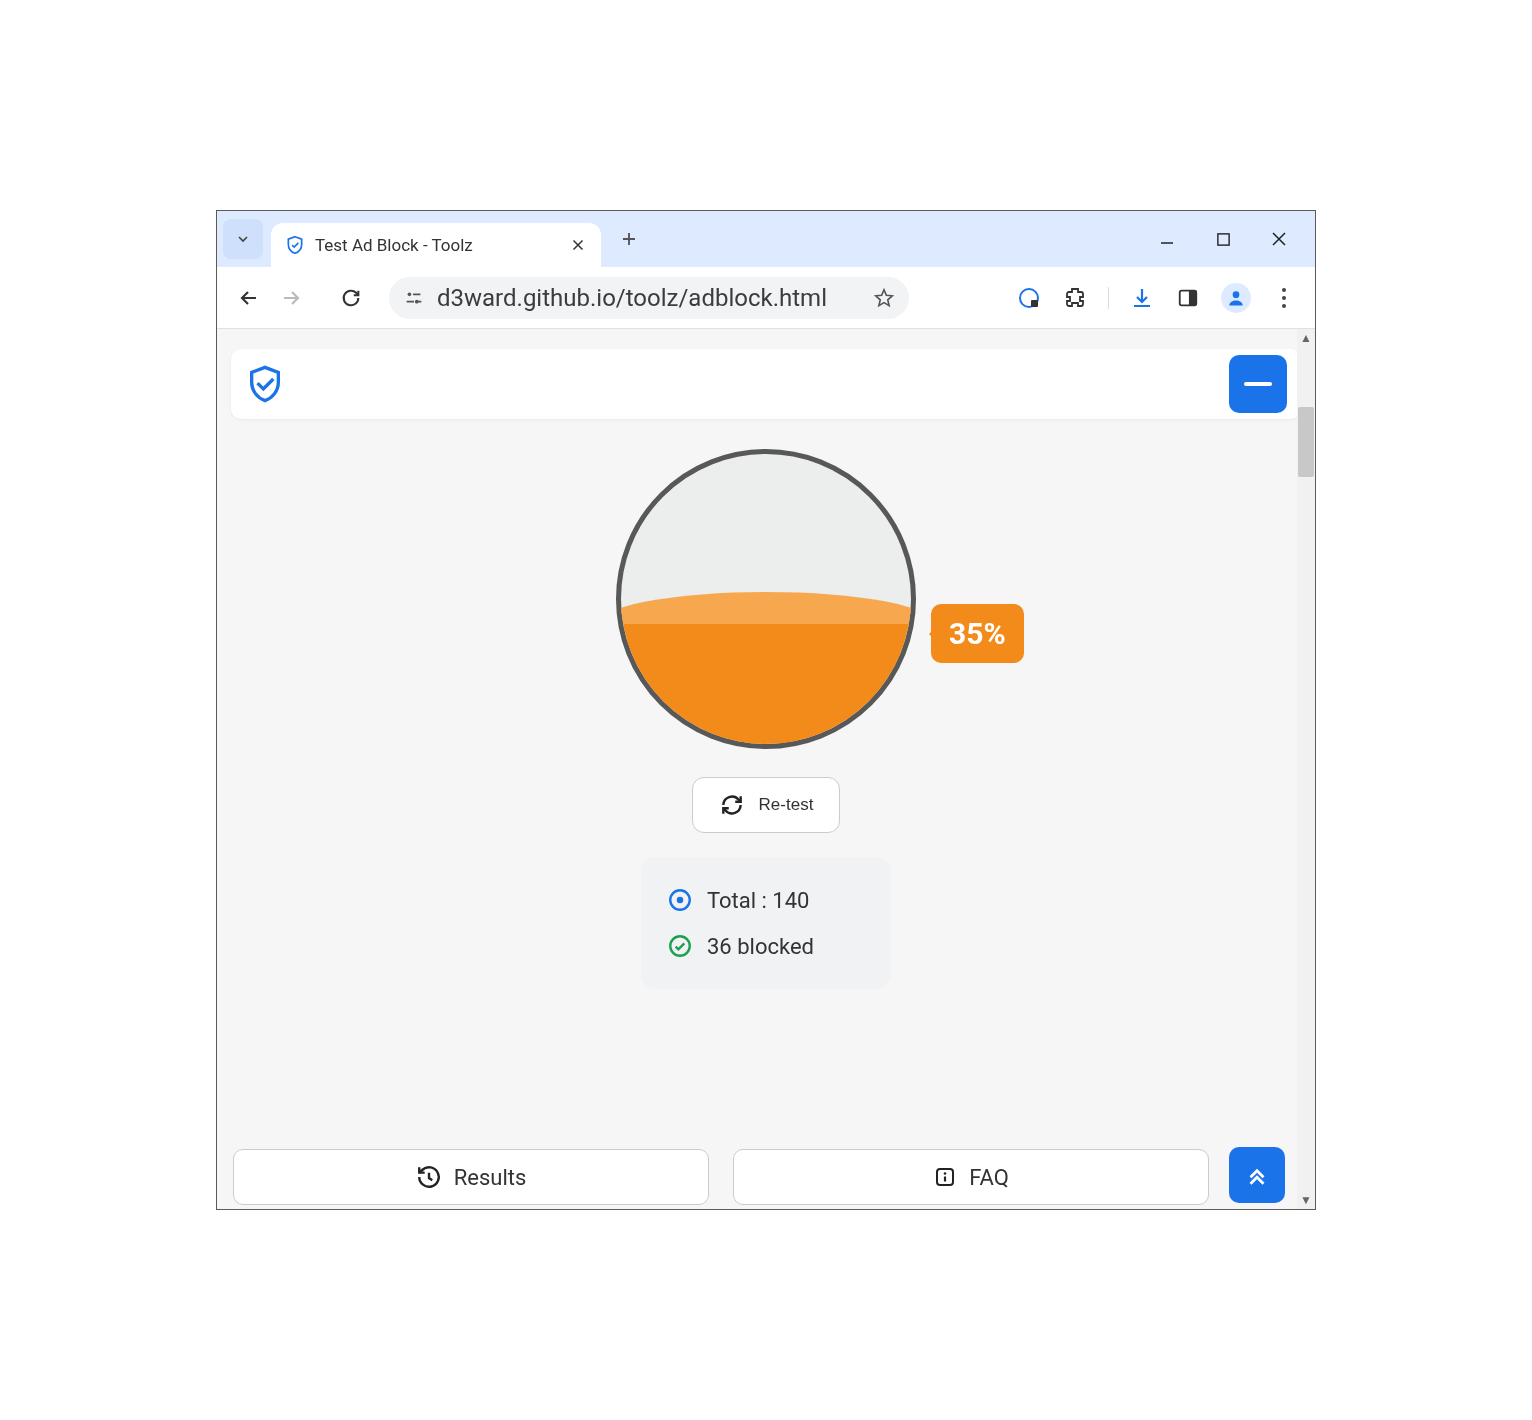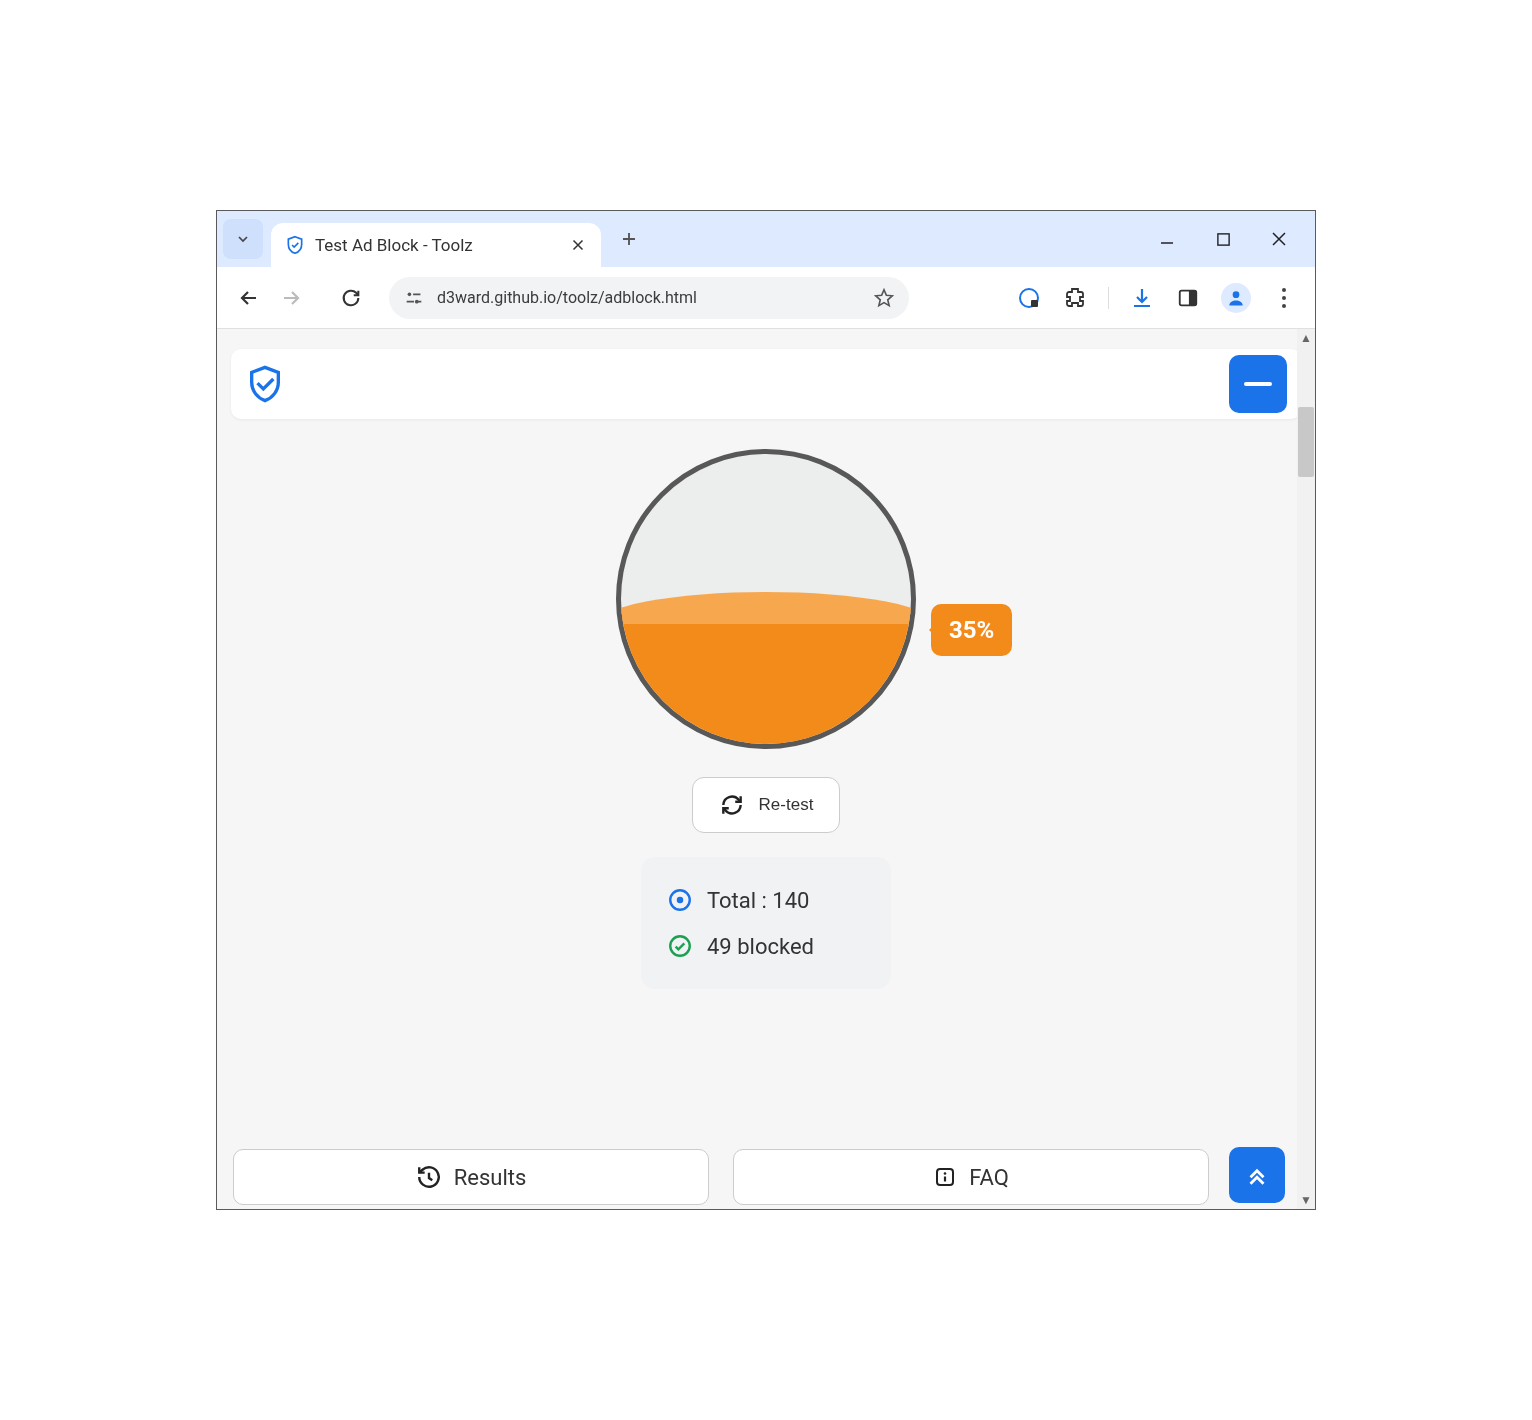--- a/index.html
+++ b/index.html
@@ -73,21 +73,21 @@
     background: #f1f3f4;
     border-radius: 21px;
     display:flex;
     align-items:center;
     padding: 0 14px;
     gap: 12px;
     max-width: 520px;
     margin-left: 10px;
   }
   .omnibox .siteicon { width:22px;height:22px;color:#555; }
-  .omnibox .url { font-size:16px; color:#3c3c3c; flex:1; white-space:nowrap; overflow:hidden; }
+  .omnibox .url { font-size:24px; color:#3c3c3c; flex:1; white-space:nowrap; overflow:hidden; }
   .omnibox .star { width:22px;height:22px;color:#555; }
   .tbicons { display:flex; align-items:center; gap:20px; margin-left:auto; color:#333; }
   .tbicons > * { width:26px; height:26px; display:flex;align-items:center;justify-content:center; }
   .divider { width:1px; height:22px; background:#ddd; }
   .avatar-circle { width:30px;height:30px; border-radius:50%; background:#deeaff; display:flex;align-items:center;justify-content:center;}
   .menu-dots { display:flex; flex-direction:column; gap:4px; }
   .menu-dots i { width:4px;height:4px;border-radius:50%;background:#444;display:block; }
 
   
   .viewport {
@@ -154,21 +154,21 @@
     height:32px;
     background:#f7a84f;
     border-radius:50% 50% 0 0 / 100% 100% 0 0;
   }
   .gauge-badge {
     position:absolute;
     left:315px;
     top:155px;
     background:#f38b1b;
     color:#fff;
-    font-size:24px;
+    font-size:30px;
     font-weight:700;
     padding: 12px 18px;
     border-radius:10px;
   }
   .gauge-badge::before{
     content:"";
     position:absolute;
     left:-10px;top:50%;transform:translateY(-50%);
     border:8px solid transparent;
     border-right-color:#f38b1b;
@@ -391,21 +391,21 @@
               <circle cx="12" cy="12" r="9" fill="none" stroke="currentColor" stroke-width="2.2"></circle>
               <circle cx="12" cy="12" r="3" fill="currentColor"></circle>
             </svg>
           <span>Total : 140</span>
         </div>
         <div class="stat-row">
           <svg class="stat-icon ico-green" viewBox="0 0 24 24">
               <circle cx="12" cy="12" r="9" fill="none" stroke="currentColor" stroke-width="2.2"></circle>
               <path d="M8 12.5l2.5 2.5L16 9.5" fill="none" stroke="currentColor" stroke-width="2.2"></path>
             </svg>
-          <span>49 blocked</span>
+          <span>36 blocked</span>
         </div>
       </div>
     </div>
 
     <div class="bottom-bar">
       <div class="bbtn">
         <svg width="26" height="26" viewBox="0 0 24 24">
             <path d="M3 12a9 9 0 1 0 3-6.7L3 8" fill="none" stroke="#222" stroke-width="2.2"></path>
             <path d="M3 3v5h5" fill="none" stroke="#222" stroke-width="2.2"></path>
             <path d="M12 8v5l3 2" fill="none" stroke="#222" stroke-width="2.2"></path>

